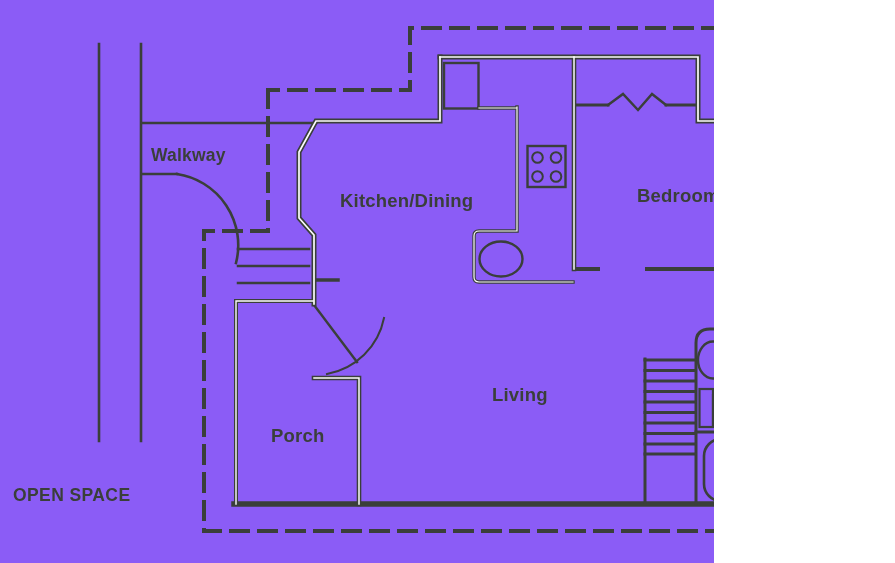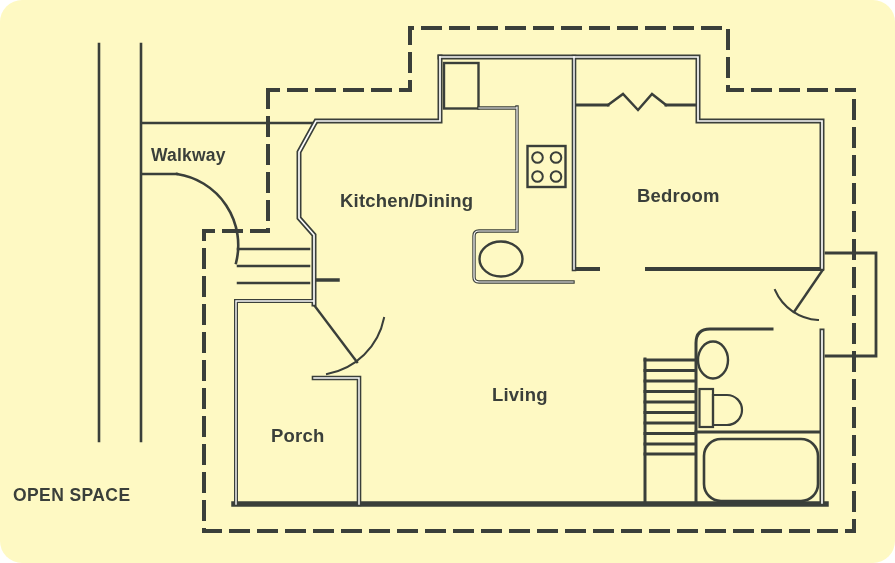--- a/index.html
+++ b/index.html
@@ -2,24 +2,23 @@
 <html><head>
 <meta charset="utf-8">
 <style>
   html,body{margin:0;padding:0;}
   body{
     font-family:"Liberation Sans", sans-serif;
     background:#ffffff;
   }
   .stage{
     position:relative;
-    width:895px;height:563px;
+    width:714px;height:563px;
     overflow:hidden;
-    background:#fef9c3;
-    border-radius:22px;
+    background:#8b5cf6;
   }
   svg{display:block;}
   svg *{vector-effect:none;}
   path,line,rect,ellipse,circle,polyline{fill:none;}
   
   .wo5{stroke-width:5;}
   .wo46{stroke-width:4.6;}
   .wo4{stroke-width:4;}
   .wo34{stroke-width:3.4;}
   .core5{stroke-width:1.7;}

